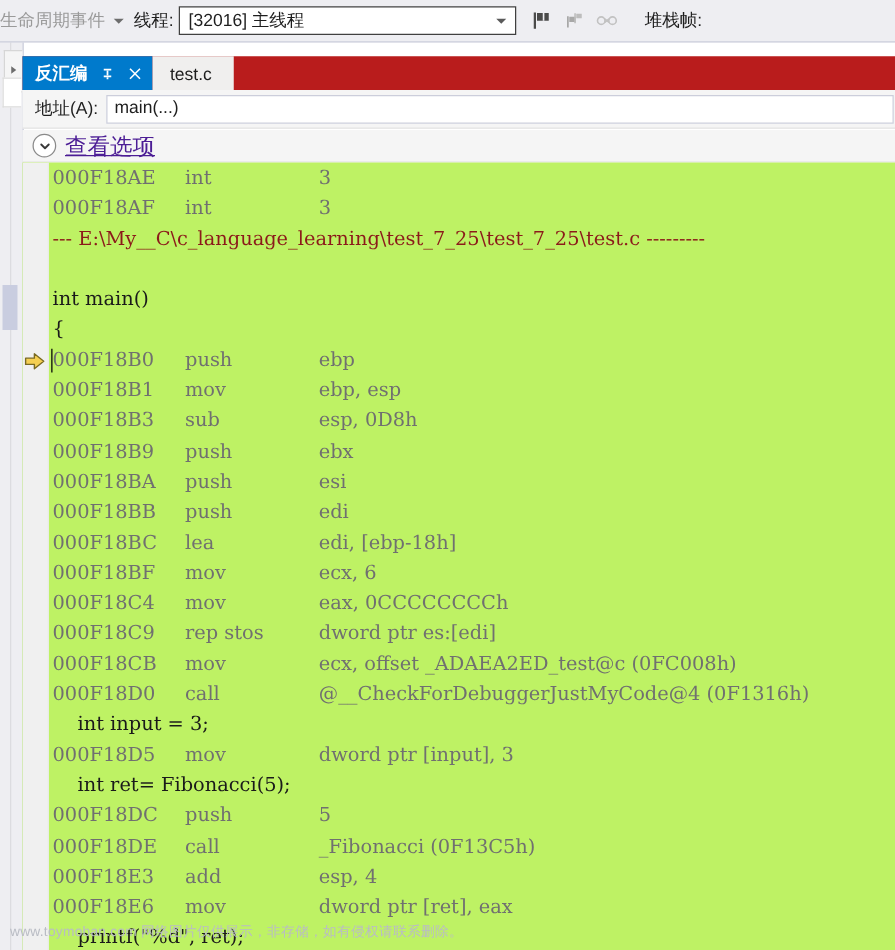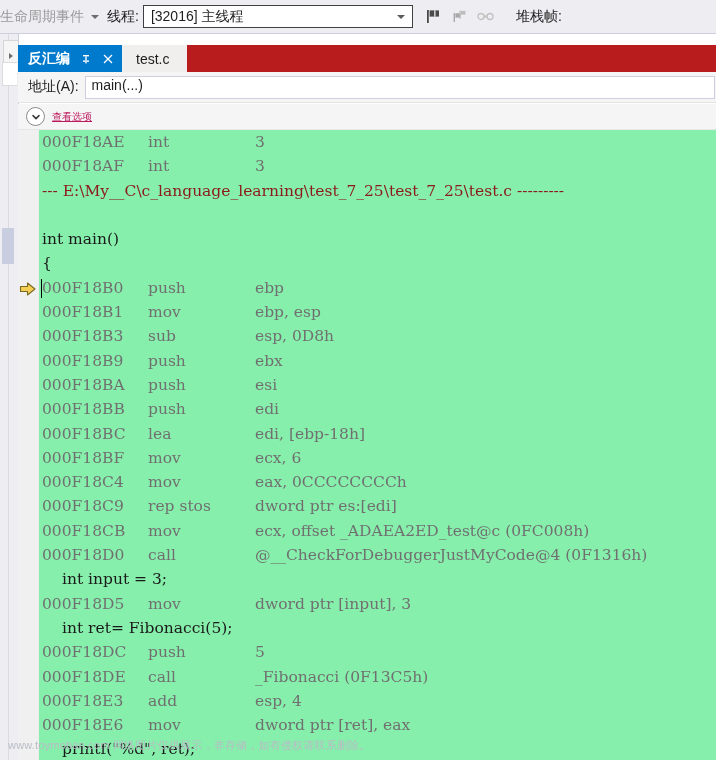--- a/index.html
+++ b/index.html
@@ -177,33 +177,33 @@
     width: 17px; height: 17px;
     border-radius: 50%;
     border: 1px solid #8a8a8a;
     background: #ffffff;
     display: flex;
     align-items: center;
     justify-content: center;
     margin-right: 7px;
   }
   .viewopts-label {
-    font-size: 10px;
-    color: #be185d;
+    font-size: 18px;
+    color: #4c1d95;
     text-decoration: underline;
     white-space: nowrap;
   }
 
   
   .codearea {
     position: absolute;
     left: 18px; top: 130px;
     width: 698px;
     height: 630px;
-    background: #86efac;
+    background: #bef264;
     overflow: hidden;
   }
   .gutter {
     position: absolute;
     left: 0; top: 0;
     width: 20px;
     height: 630px;
     background: #f0f0f0;
     border-right: 1px solid #ececec;
   }

